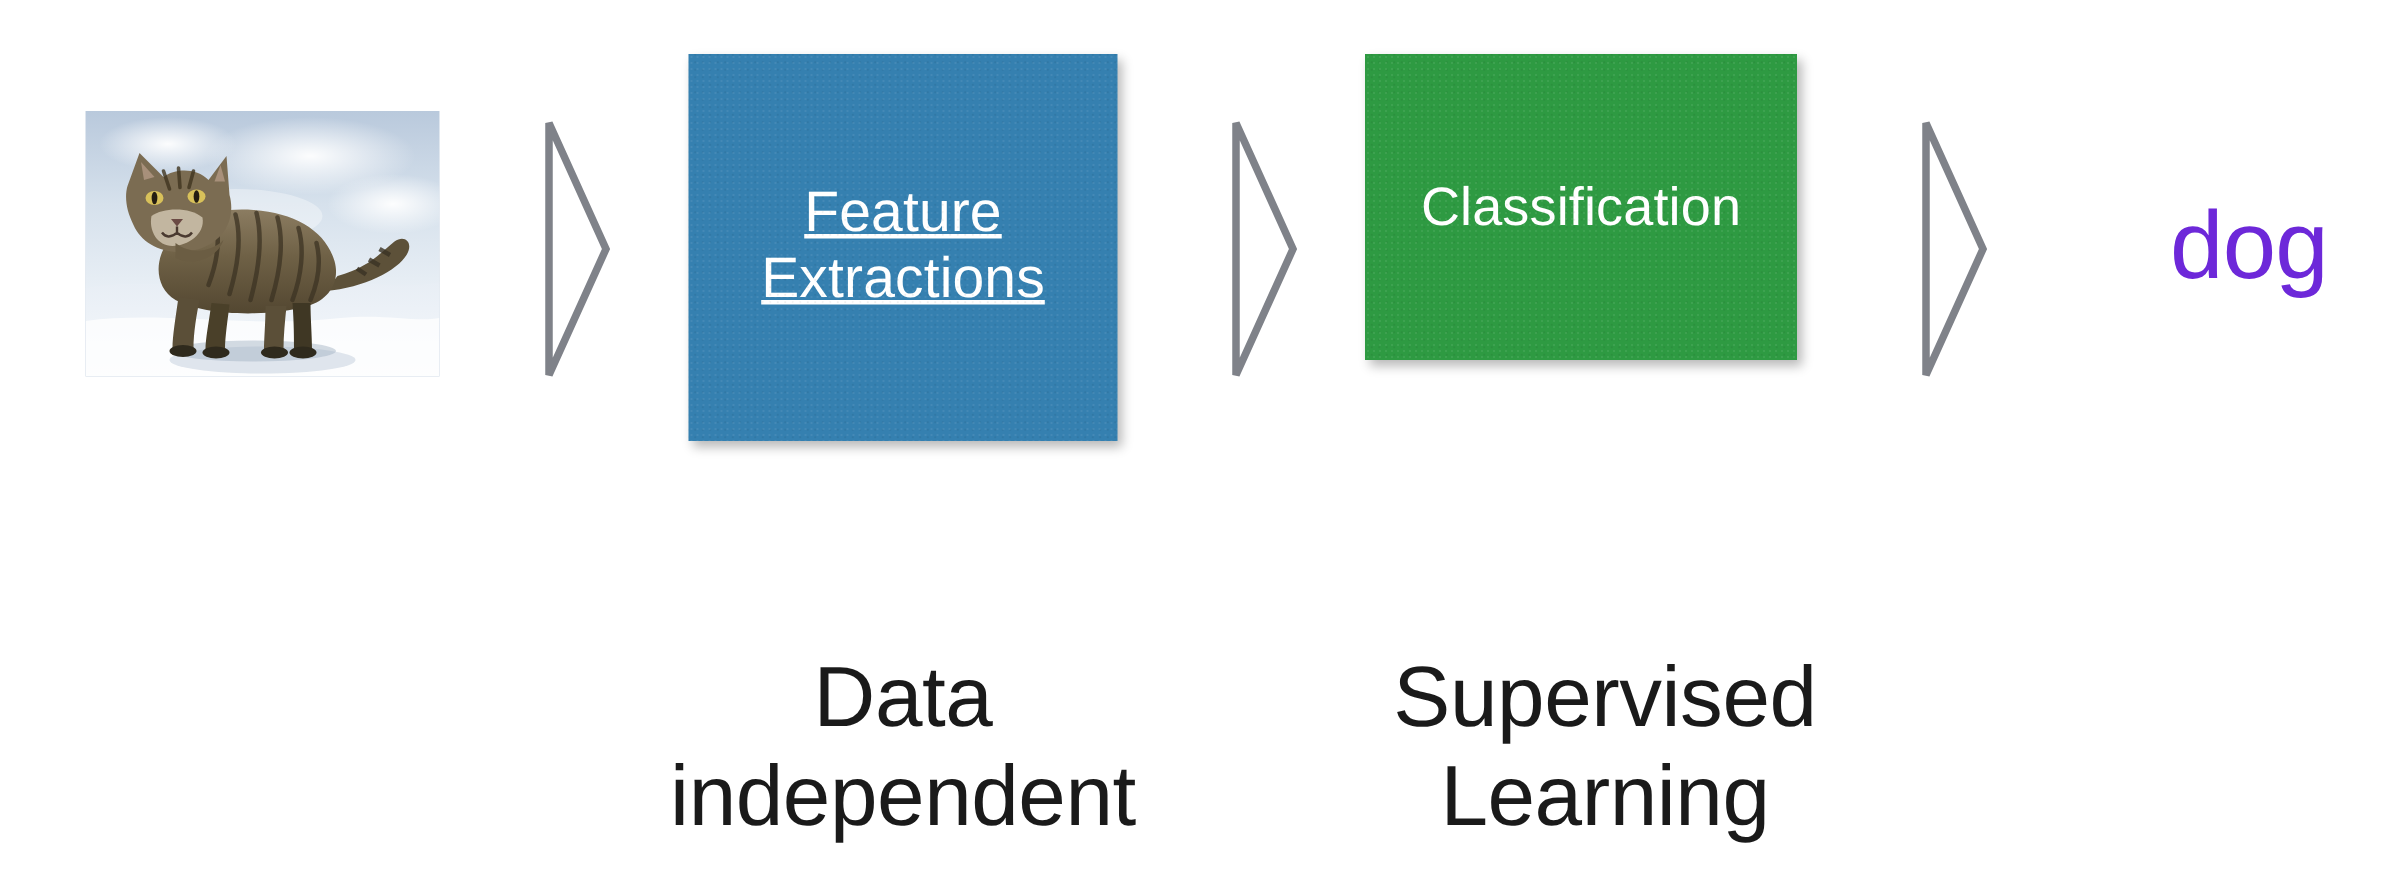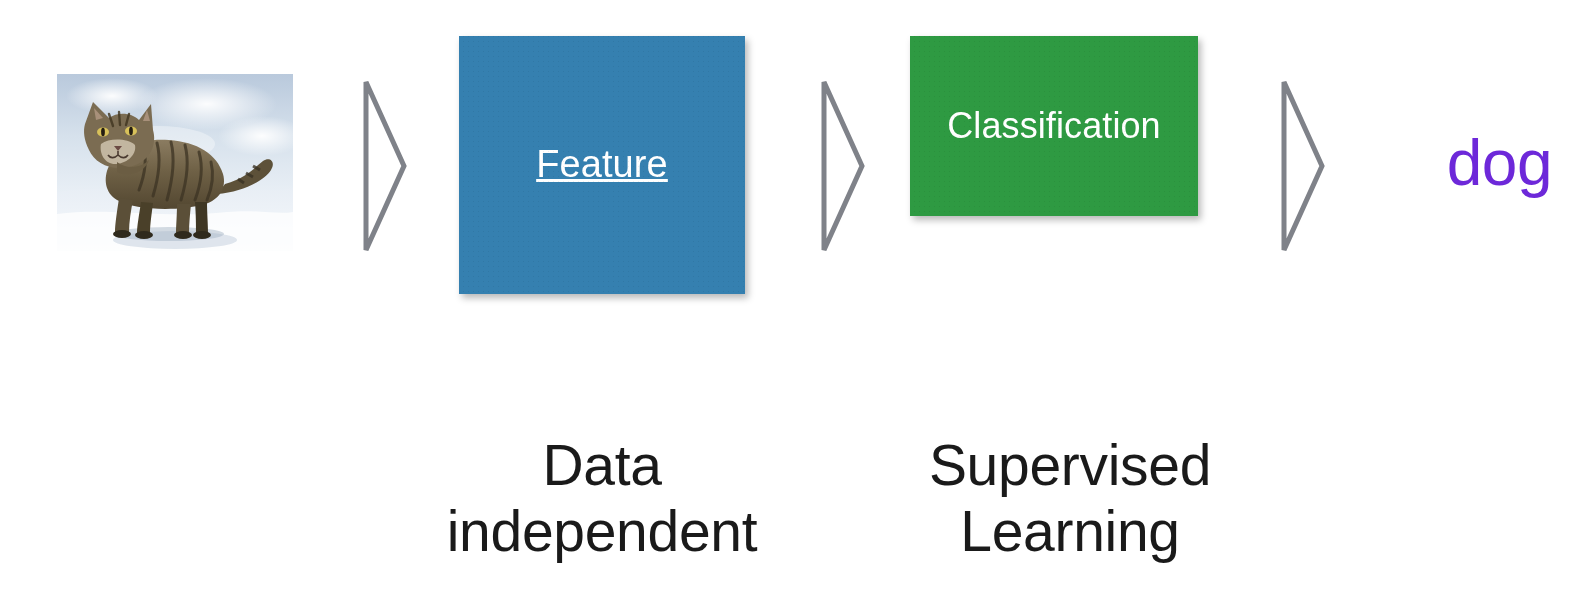--- a/index.html
+++ b/index.html
@@ -67,21 +67,21 @@
     width: 286px;
     height: 258px;
     background: #3580b0;
   }
   .box-feature .box-label { font-size: 38px; text-decoration: underline; }
 
   .box-classification {
     left: 910px;
     top: 36px;
     width: 288px;
-    height: 180px;
+    height: 204px;
     background: #2e9a42;
   }
   .box-classification .box-label { font-size: 36px; }
 
   
   .proc-box::after {
     content: "";
     position: absolute;
     inset: 0;
     pointer-events: none;
@@ -212,20 +212,21 @@
 
   <div class="chevron chevron-1">
     <svg viewBox="0 0 46 176">
       <path d="M4 4 L42 88 L4 172 Z" fill="none" stroke="#7f8289" stroke-width="5" stroke-linejoin="miter" stroke-linecap="square"></path>
     </svg>
   </div>
 
   <div class="proc-box box-feature">
     <div class="box-label">
       <span>Feature</span><br>
+      <span>Extractions</span>
     </div>
   </div>
 
   <div class="chevron chevron-2">
     <svg viewBox="0 0 46 176">
       <path d="M4 4 L42 88 L4 172 Z" fill="none" stroke="#7f8289" stroke-width="5" stroke-linejoin="miter" stroke-linecap="square"></path>
     </svg>
   </div>
 
   <div class="proc-box box-classification">

